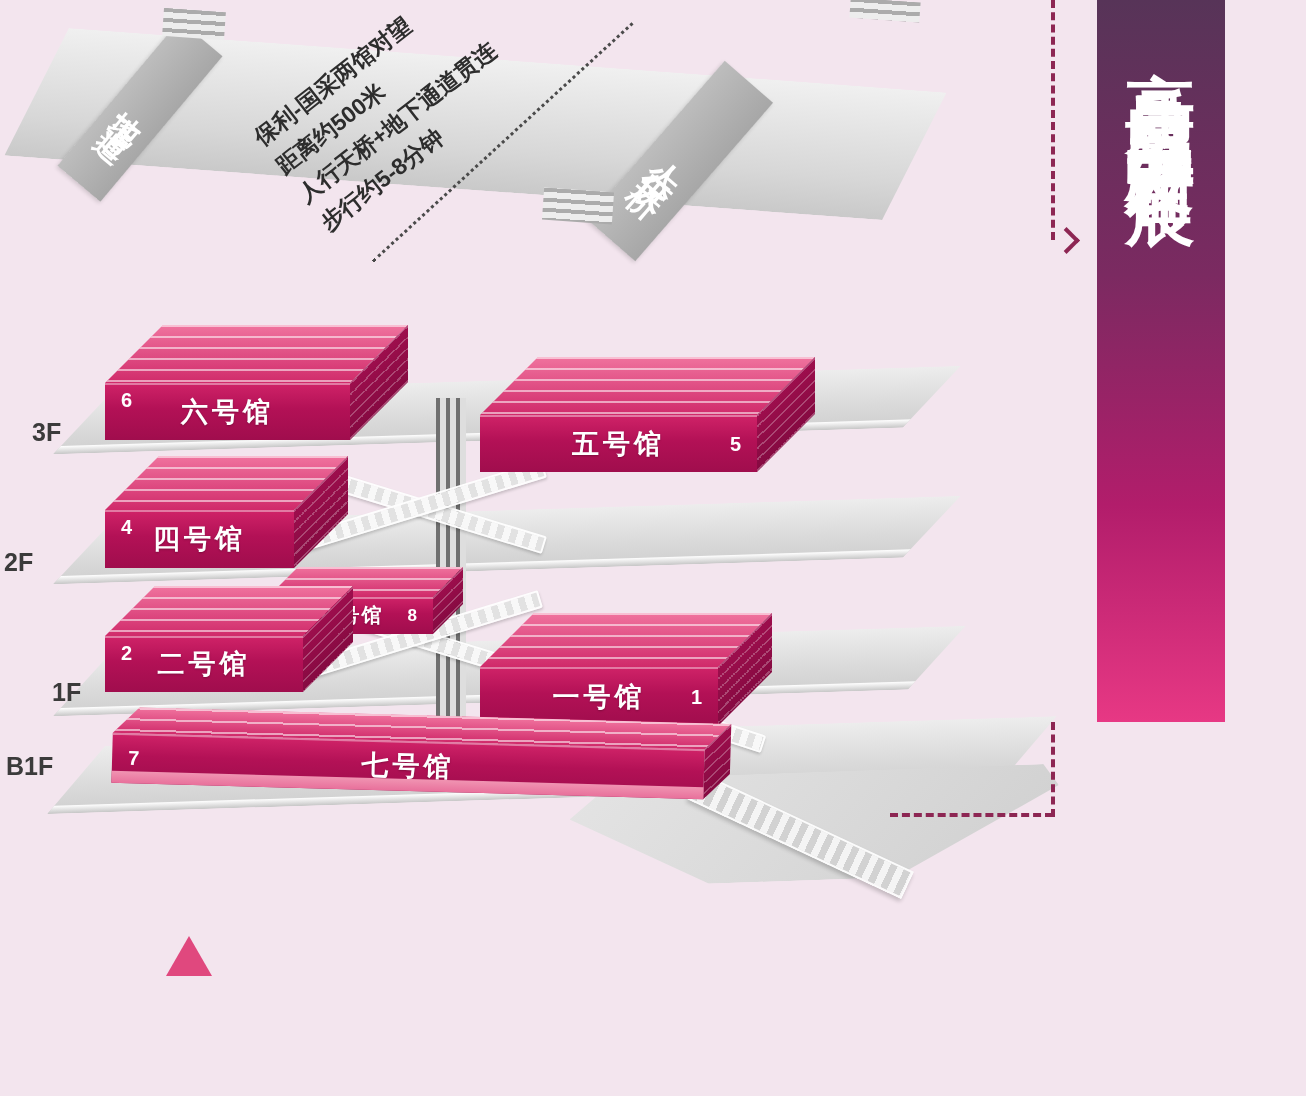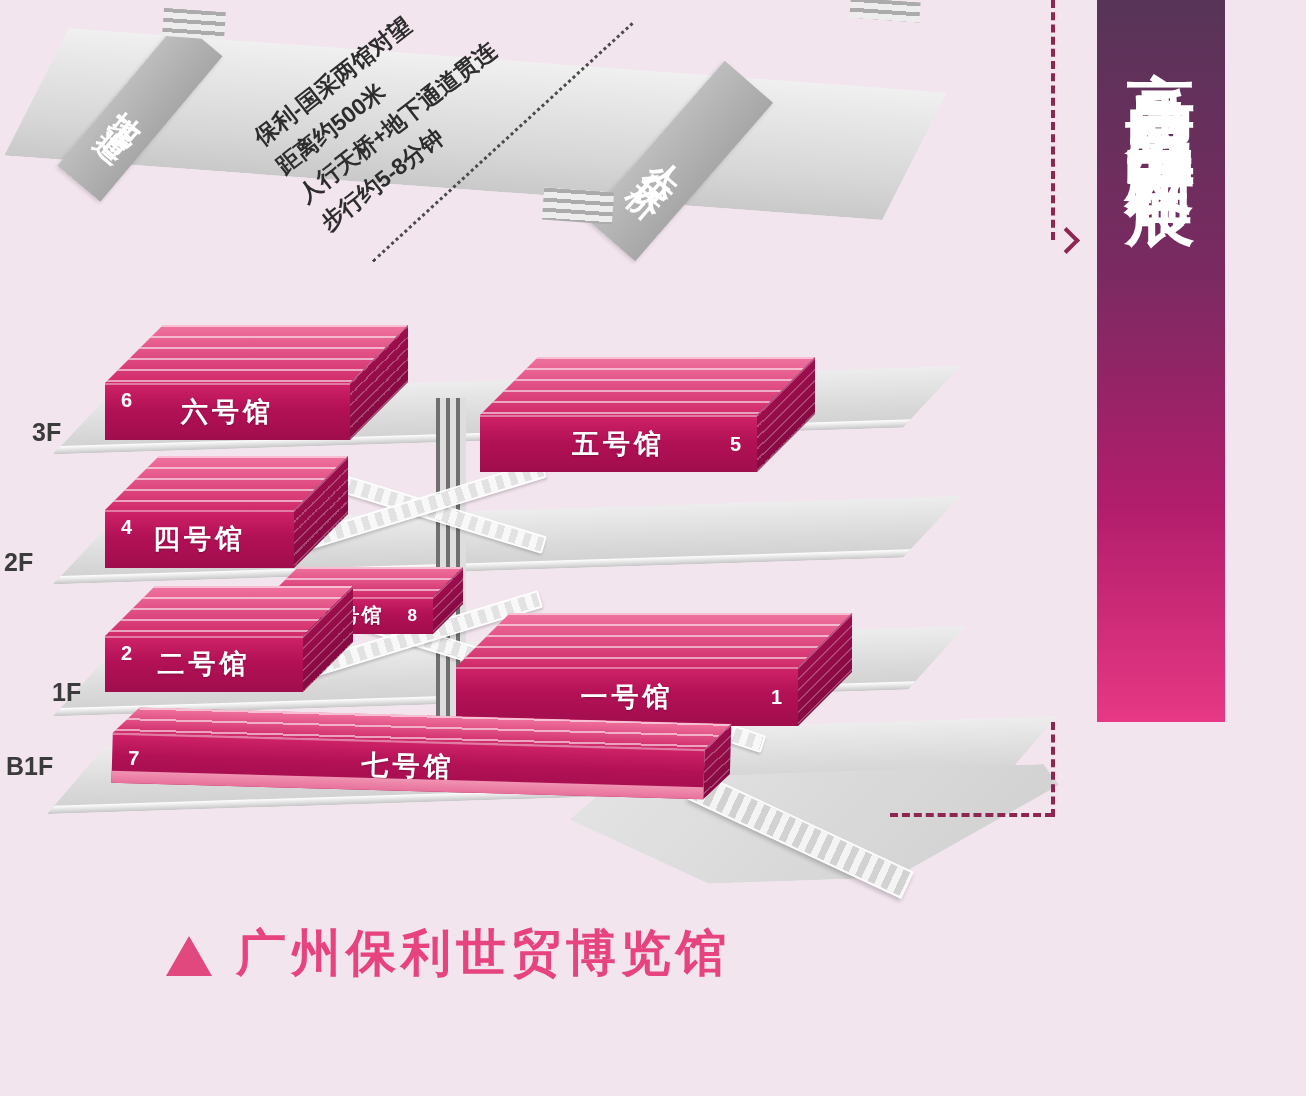--- a/index.html
+++ b/index.html
@@ -228,21 +228,21 @@
 
   <div class="hall" style="left:105px;top:636px;width:198px;height:56px;--d:50px;">
     <div class="face-top"></div>
     <div class="face-side"></div>
     <div class="face-front">
       <span class="num tl">2</span>
       <span class="label">二号馆</span>
     </div>
   </div>
 
-  <div class="hall" style="left:456px;top:667px;width:342px;height:59px;--d:54px;">
+  <div class="hall" style="left:480px;top:667px;width:238px;height:59px;--d:54px;">
     <div class="face-top"></div>
     <div class="face-side"></div>
     <div class="face-front">
       <span class="label">一号馆</span>
       <span class="num rc">1</span>
     </div>
   </div>
 
   <div class="hall h7" style="left:112px;top:741px;width:592px;height:50px;--d:26px;transform:rotate(1.6deg);z-index:6;">
     <div class="face-top"></div>
@@ -255,15 +255,14 @@
 
   <div class="banner">
     <span class="vtext">高质量品牌发布展</span>
   </div>
   <div class="dash-v" style="left:1051px;top:0;height:240px;"></div>
   <div class="chev"></div>
   <div class="dash-v" style="left:1051px;top:722px;height:95px;"></div>
   <div class="dash-h" style="left:890px;top:813px;width:163px;"></div>
 
   <div class="tri"></div>
-  <div class="title">广州保利世贸博览馆</div>
 
 </div>
 
 </body></html>

